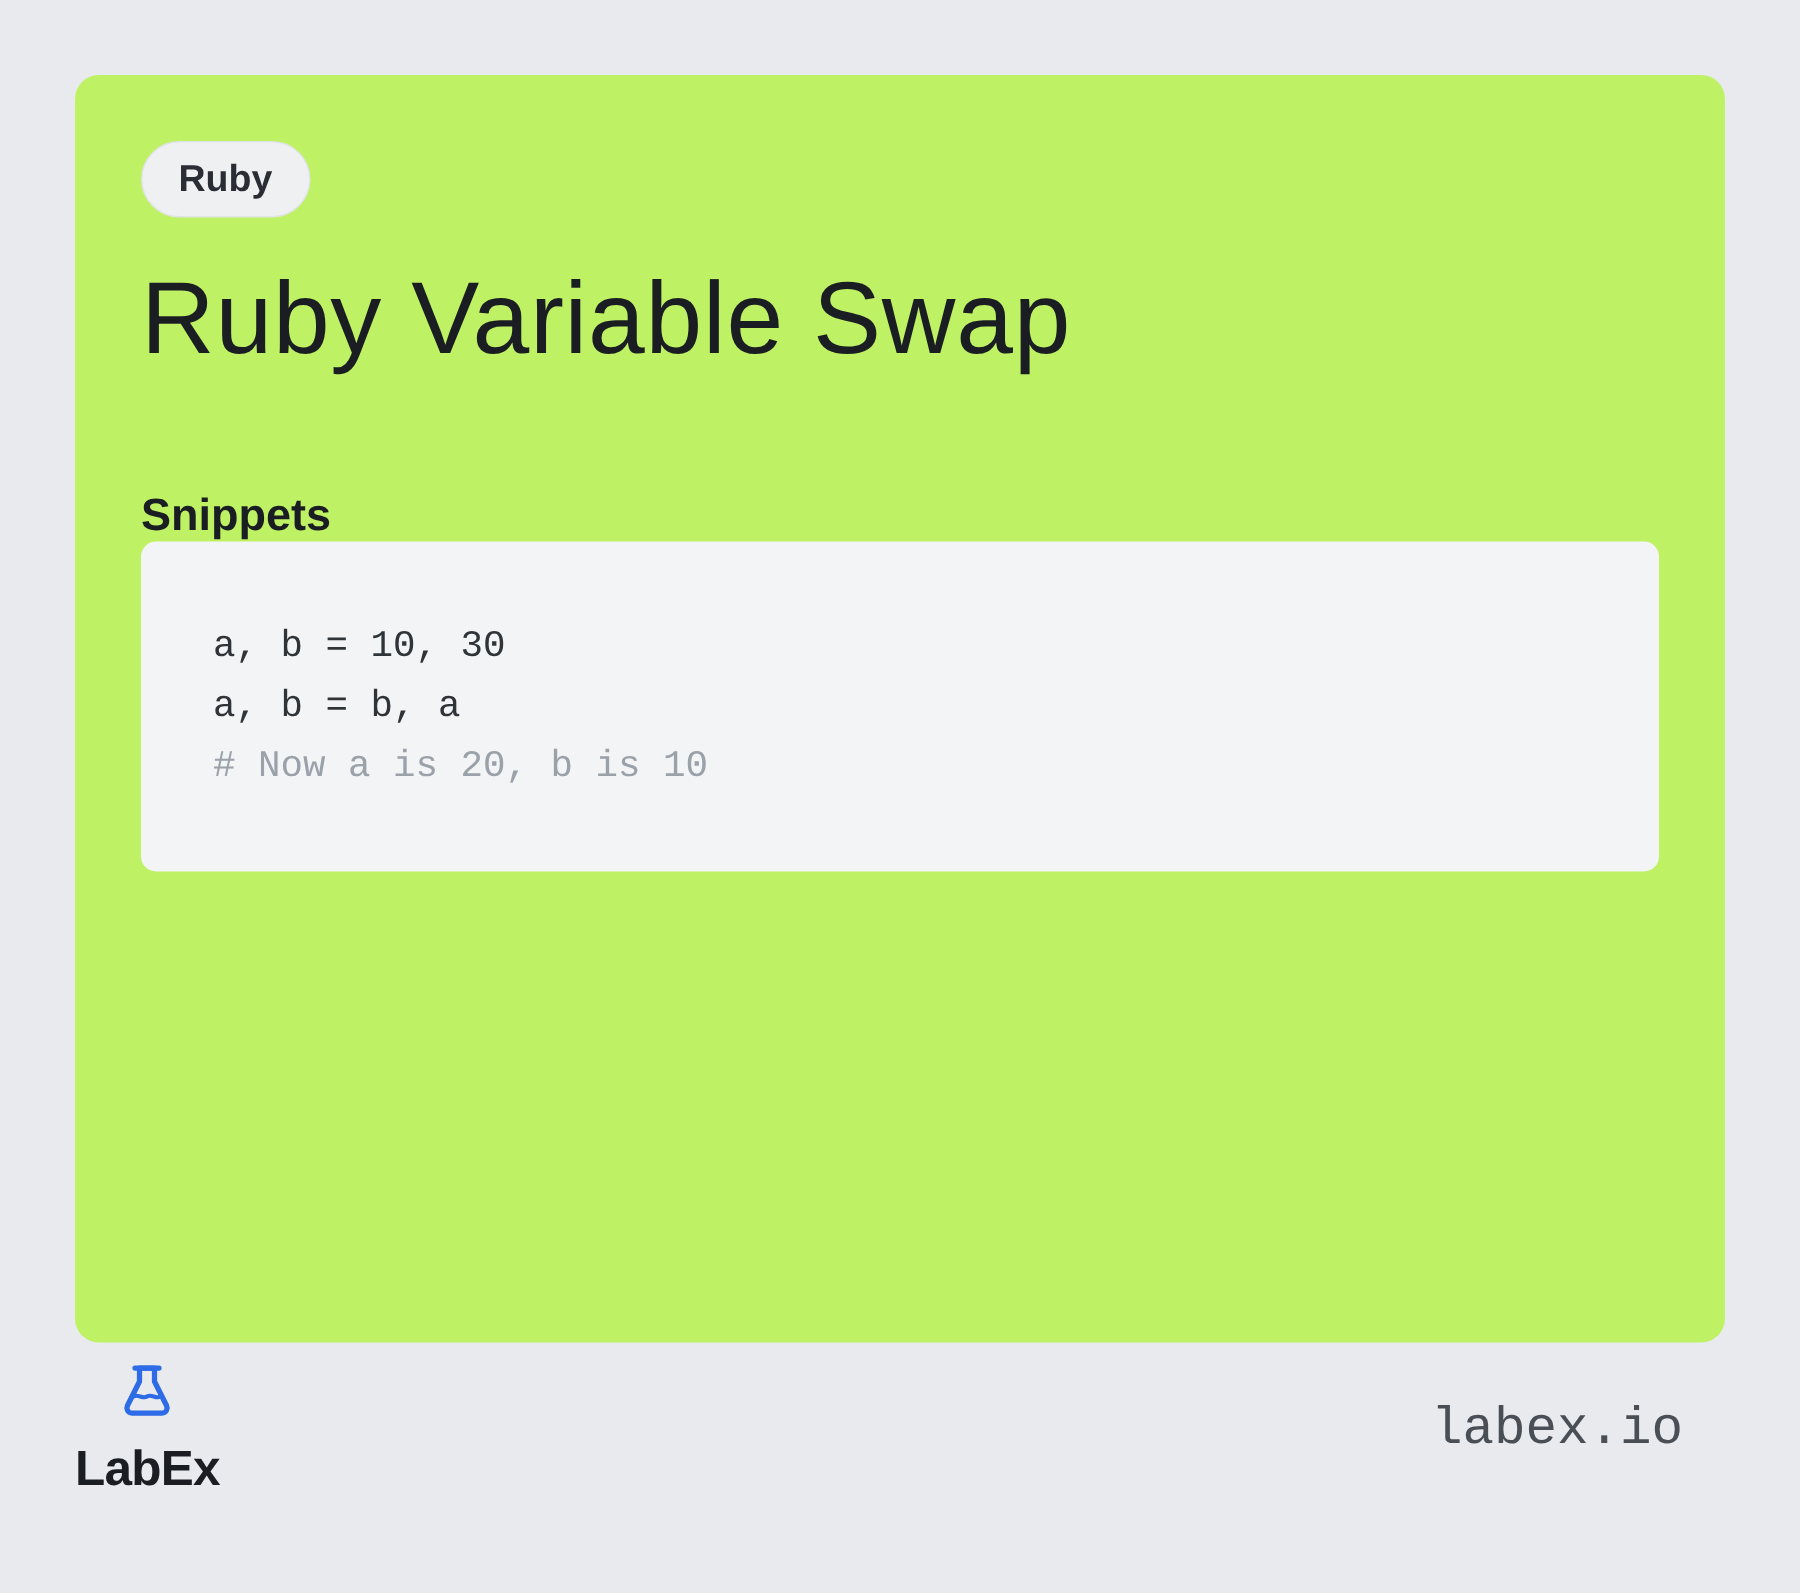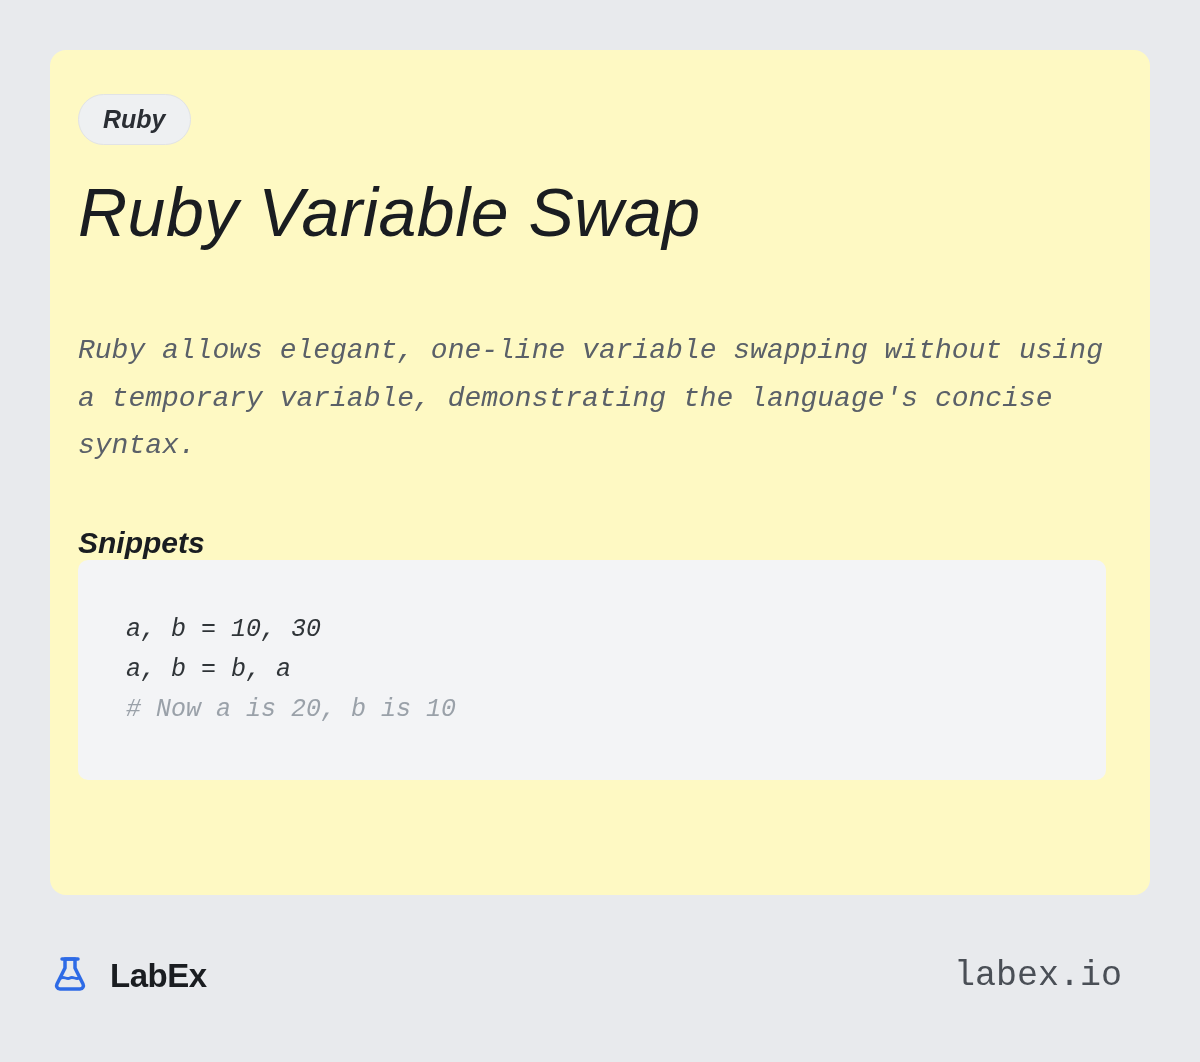--- a/index.html
+++ b/index.html
@@ -13,24 +13,23 @@
       background: #e8eaed;
       font-family: -apple-system, BlinkMacSystemFont, "Segoe UI", Helvetica, Arial, sans-serif;
       position: relative;
     }
     .card {
       position: absolute;
       top: 50px;
       left: 50px;
       width: 1100px;
       height: 845px;
-      background: #fef9c3;
+      background: #bef264;
       border-radius: 16px;
-      padding: 44px 44px 40px 28px;
-      font-style: italic;
+      padding: 44px 44px 40px 44px;
     }
     .tag {
       display: inline-block;
       background: #eef0f2;
       border: 1px solid #e1e3e6;
       border-radius: 999px;
       padding: 10px 24px;
       font-size: 25px;
       font-weight: 600;
       color: #2a2e34;
@@ -74,41 +73,41 @@
       bottom: 64px;
       left: 50px;
       right: 78px;
       display: flex;
       justify-content: space-between;
       align-items: center;
     }
     .logo {
       display: flex;
       align-items: center;
-      gap: 20px;
+      gap: 8px;
+      flex-direction: column;
     }
     .logo-text {
       font-size: 33px;
       font-weight: 700;
       color: #1a1d21;
       letter-spacing: -0.5px;
     }
     .site-url {
       font-family: "SFMono-Regular", Consolas, "Liberation Mono", Menlo, monospace;
       font-size: 35px;
       color: #4a4f56;
     }
   </style>
 </head>
 <body>
 
 <div class="card">
   <div class="tag">Ruby</div>
   <h1 class="title">Ruby Variable Swap</h1>
-  <p class="description">Ruby allows elegant, one-line variable swapping without using a temporary variable, demonstrating the language's concise syntax.</p>
   <h2 class="section-heading">Snippets</h2>
   <div class="code-block"><span>a, b = 10, 30</span>
 <span>a, b = b, a</span>
 <span class="code-comment"># Now a is 20, b is 10</span></div>
 </div>
 
 <div class="footer">
   <div class="logo">
     <span>
       <svg width="40" height="40" viewBox="0 0 40 40" fill="none">

